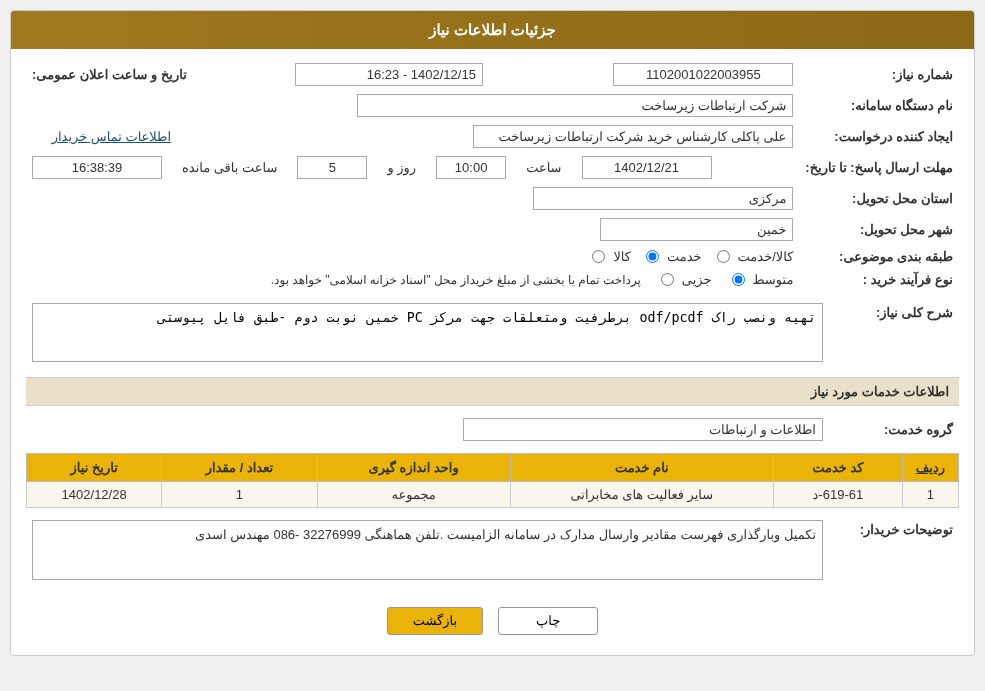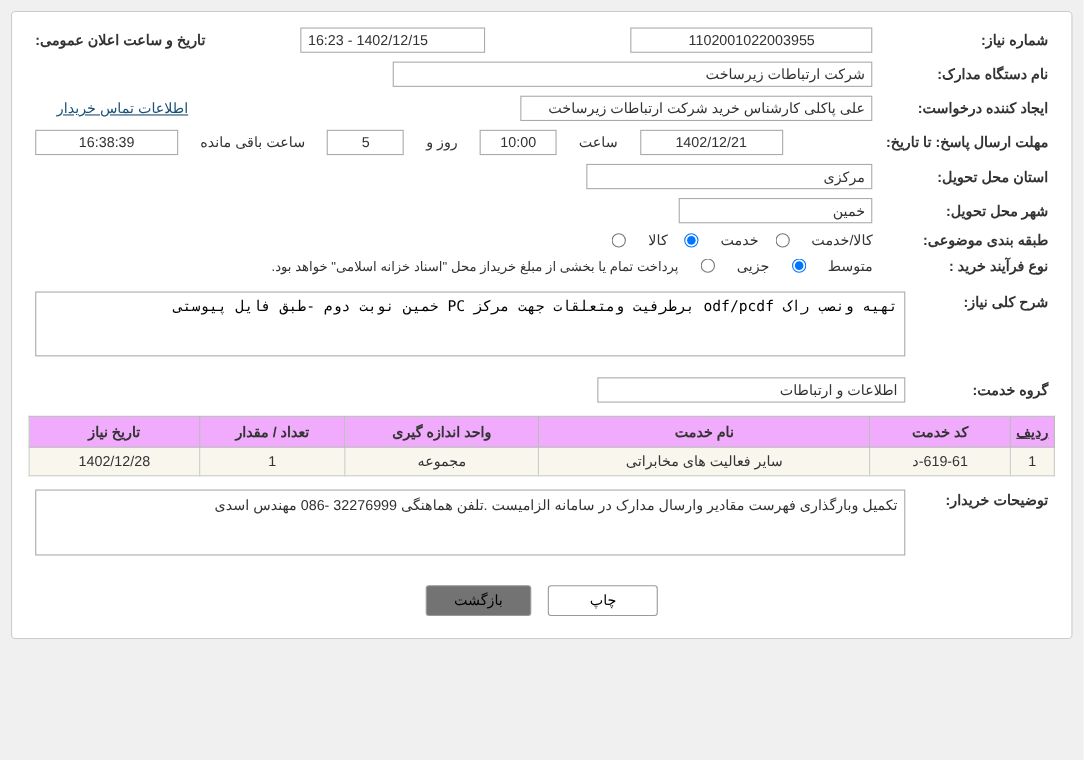--- a/index.html
+++ b/index.html
@@ -87,21 +87,21 @@
       cursor: pointer;
     }
     .radio-group {
       display: inline-flex;
       gap: 15px;
       align-items: center;
     }
     .radio-item {
       display: flex;
       align-items: center;
-      gap: 20px;
+      gap: 8px;
       justify-content: center;
     }
     .inline-row {
       display: flex;
       align-items: center;
       gap: 20px;
       flex-direction: row-reverse;
     }
     .inline-label {
       font-weight: normal;
@@ -116,23 +116,23 @@
       text-align: right;
       direction: rtl;
       resize: none;
     }
     .services-table {
       width: 100%;
       border-collapse: collapse;
       margin: 8px 0;
     }
     .services-table th {
-      background: #f0abfc;
+      background: #eab308;
       border: 1px solid #bbb;
-      padding: 6px 1px;
+      padding: 6px 13px;
       text-align: center;
       font-weight: bold;
     }
     .services-table td {
       border: 1px solid #ccc;
       padding: 5px 8px;
       text-align: center;
     }
     .row-num {
       width: 40px;
@@ -156,21 +156,21 @@
     .btn-print {
       background: #fff;
       border: 1px solid #999;
       padding: 5px 37px;
       cursor: pointer;
       font-family: Tahoma;
       font-size: 13px;
       border-radius: 3px;
     }
     .btn-back {
-      background: #737373;
+      background: #eab308;
       border: 1px solid #999;
       padding: 5px 25px;
       cursor: pointer;
       font-family: Tahoma;
       font-size: 13px;
       border-radius: 3px;
     }
     .row-zebra {
       background: #f9f6ee;
     }
@@ -184,40 +184,43 @@
       color: #333;
       font-size: 12px;
     }
   </style>
 </head>
 <body>
 
 <div class="page-container">
   <div class="main-card">
 
+    <div class="header-bar">
+      <span>جزئیات اطلاعات نیاز</span>
+    </div>
 
     <div class="content-area">
 
       <table class="info-table">
 
         <tbody>
             <tr>
           <td class="label-cell">شماره نیاز:</td>
           <td class="value-cell">
-            <div class="input-box" style="width:220px; text-align:center;">1102001022003955</div>
+            <div class="input-box" style="width:180px; text-align:center;">1102001022003955</div>
           </td>
           <td style="width:30px;"></td>
           <td class="value-cell">
-            <div class="input-box" style="width:168px; text-align:left;">1402/12/15 - 16:23</div>
+            <div class="input-box" style="width:188px; text-align:right;">1402/12/15 - 16:23</div>
           </td>
           <td class="label-cell" style="text-align:left; padding-right:10px;">تاریخ و ساعت اعلان عمومی:</td>
         </tr>
 
         <tr>
-          <td class="label-cell">نام دستگاه مدارک:</td>
+          <td class="label-cell">نام دستگاه سامانه:</td>
           <td class="value-cell" colspan="4">
             <div class="input-box" style="width:436px;">شرکت ارتباطات زیرساخت</div>
           </td>
         </tr>
 
         <tr>
           <td class="label-cell">ایجاد کننده درخواست:</td>
           <td class="value-cell" colspan="3">
             <div class="input-box" style="width:320px;">علی پاکلی کارشناس خرید شرکت ارتباطات زیرساخت</div>
           </td>
@@ -244,21 +247,21 @@
         <tr>
           <td class="label-cell">استان محل تحویل:</td>
           <td class="value-cell" colspan="4">
             <div class="input-box" style="width:260px;">مرکزی</div>
           </td>
         </tr>
 
         <tr>
           <td class="label-cell">شهر محل تحویل:</td>
           <td class="value-cell" colspan="4">
-            <div class="input-box" style="width:176px;">خمین</div>
+            <div class="input-box" style="width:193px;">خمین</div>
           </td>
         </tr>
 
         <tr>
           <td class="label-cell">طبقه بندی موضوعی:</td>
           <td class="value-cell" colspan="4">
             <div class="radio-group">
               <div class="radio-item">
                 <span>کالا/خدمت</span>
                 <input type="radio" name="category" style="">
@@ -298,27 +301,28 @@
         <tbody>
             <tr>
           <td class="label-cell" style="vertical-align:top; padding-top:6px;">شرح کلی نیاز:</td>
           <td>
             <textarea class="desc-box" rows="3" readonly="" style="">تهیه ونصب راک odf/pcdf برطرفیت ومتعلقات جهت مرکز PC خمین نوبت دوم -طبق فایل پیوستی</textarea>
           </td>
         </tr>
       </tbody>
         </table>
 
+      <div class="section-header">اطلاعات خدمات مورد نیاز</div>
 
       <table class="info-table">
         <tbody>
             <tr>
           <td class="label-cell">گروه خدمت:</td>
           <td>
-            <div class="input-box" style="width:280px;">اطلاعات و ارتباطات</div>
+            <div class="input-box" style="width:360px;">اطلاعات و ارتباطات</div>
           </td>
         </tr>
       </tbody>
         </table>
 
       <table class="services-table">
         <thead>
           <tr>
             <th class="row-num">ردیف</th>
             <th>کد خدمت</th>

